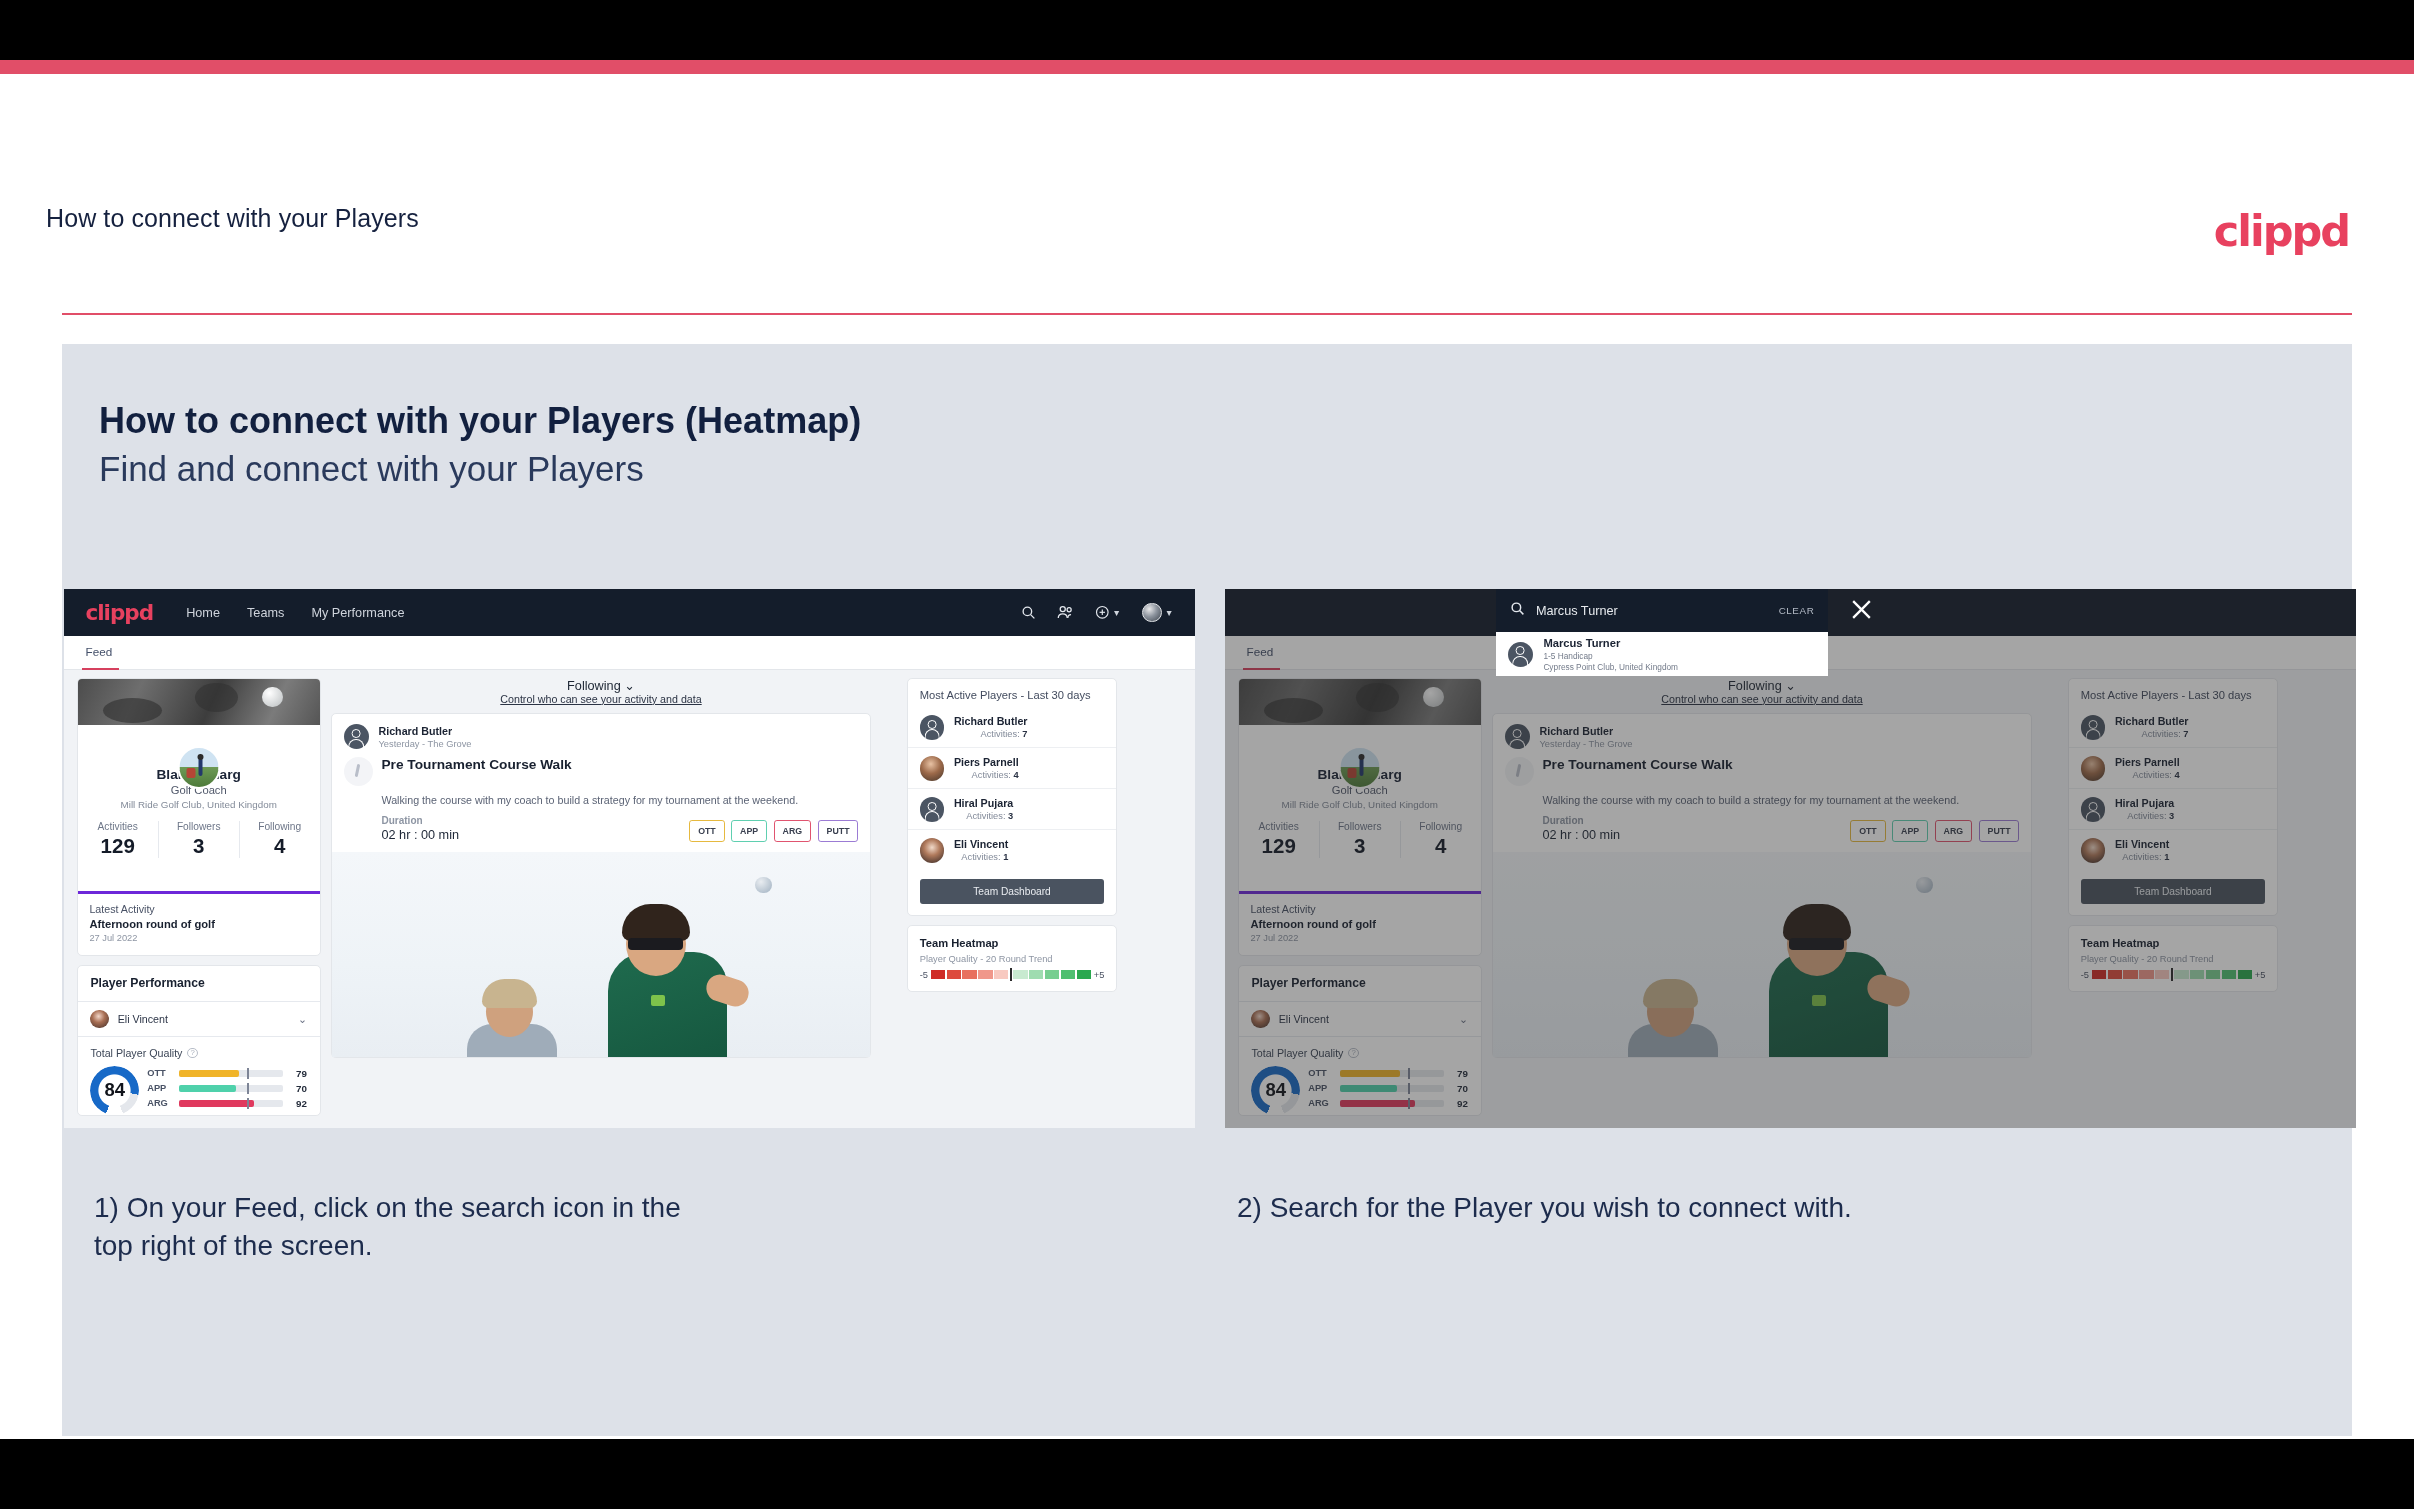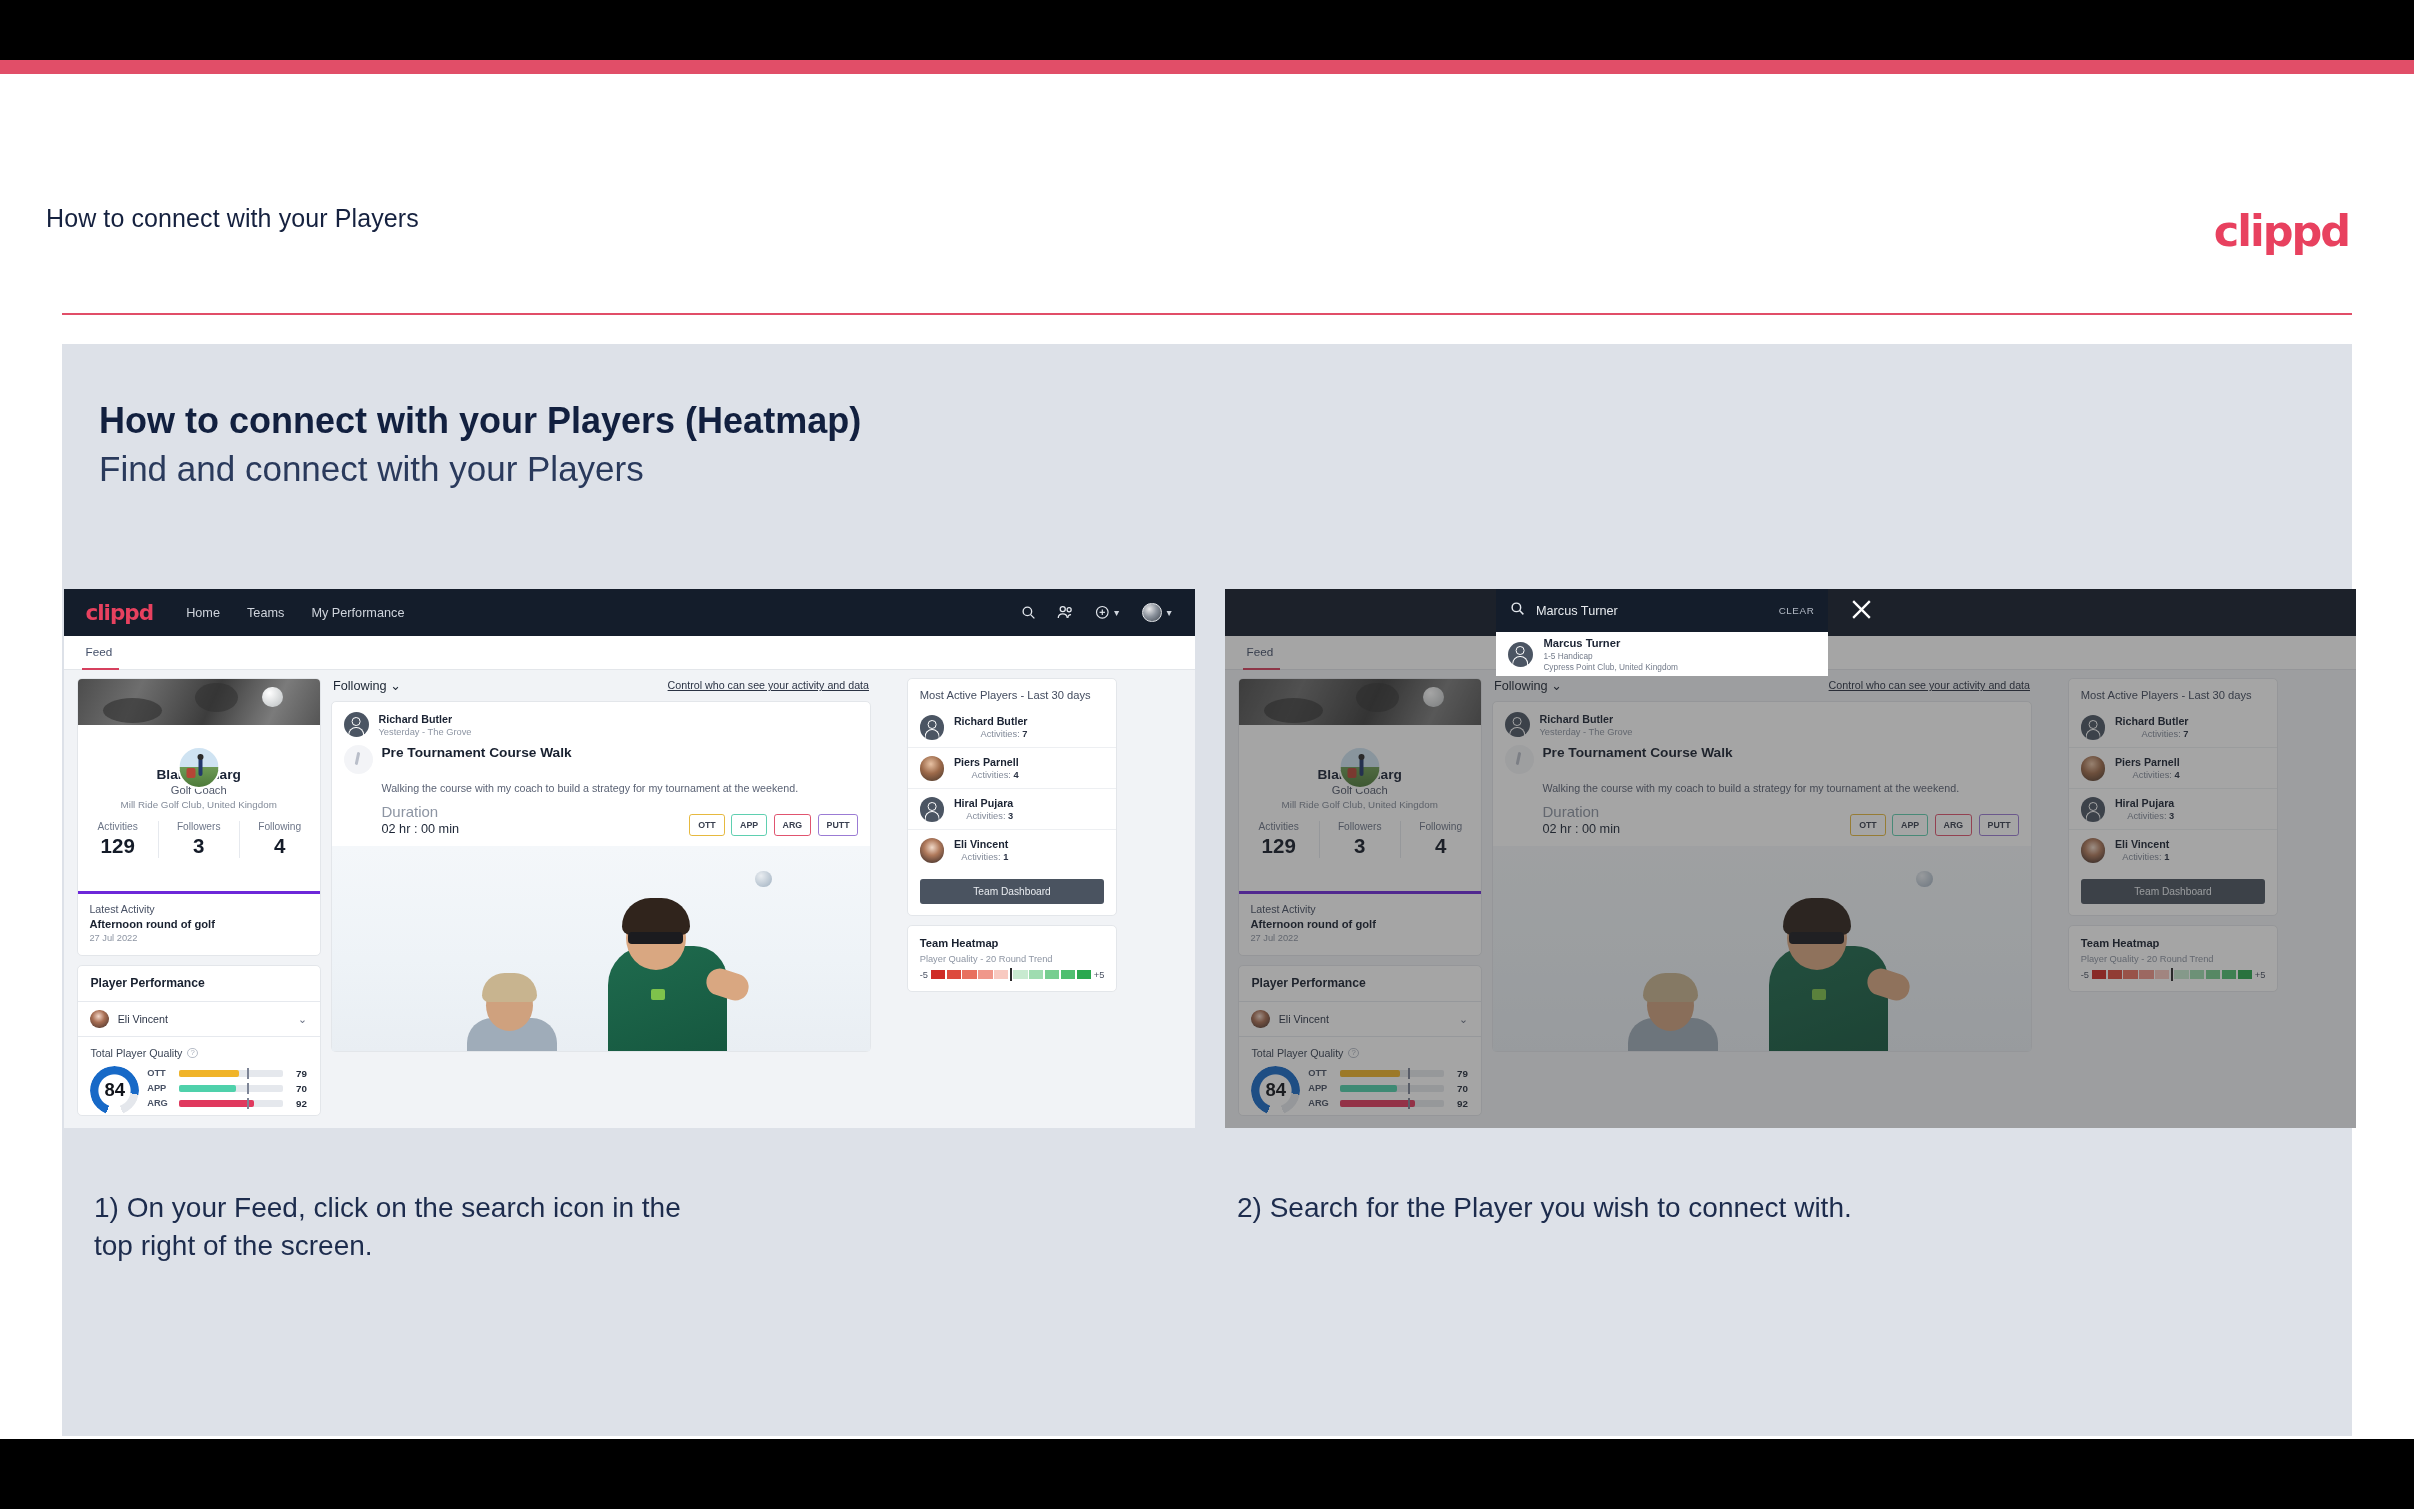--- a/index.html
+++ b/index.html
@@ -151,41 +151,41 @@
   .bars { flex:1; }
   .bar-row { display:flex; align-items:center; margin-bottom:3.9px; }
   .bar-lbl { width:25px; font-size:9.3px; color:#4a5366; font-weight:bold;}
   .bar-track { flex:1; height:6.8px; background:#e5e8ed; border-radius:2px; position:relative; margin:0 6.8px; }
   .bar-fill { position:absolute; left:0; top:0; bottom:0; border-radius:2px; }
   .bar-tick { position:absolute; top:-2px; width:1.5px; height:10.7px; background:#7d8496; }
   .bar-val { width:17.6px; text-align:right; font-size:9.8px; font-weight:bold; color:#242c3b;}
 
   
   .col-mid { position:absolute; left:267px; top:7.8px; width:540px; }
-  .mid-top { display:flex; align-items:center; justify-content:space-between; padding:0 2px 7.8px; }
+  .mid-top { display:flex; align-items:center; justify-content:space-between; padding:0 2px 7.8px;flex-direction:column; }
   .following { font-size:12.7px; color:#1c2533; font-weight:500; }
   .control-link { font-size:10.7px; color:#2b3344; text-decoration:underline; }
   .post { }
   .post-head { display:flex; align-items:center; padding:10.7px 11.7px 5.9px; }
   .av-gray { width:25px; height:25px; border-radius:50%; background:#4b5563; position:relative; margin-right:9.8px; flex:none;}
   .av-gray::before { content:""; position:absolute; left:50%; top:4.9px; transform:translateX(-50%);
     width:6.8px; height:6.8px; border-radius:50%; border:1.4px solid #fff;}
   .av-gray::after { content:""; position:absolute; left:50%; top:14.6px; transform:translateX(-50%);
     width:13.7px; height:7.8px; border-radius:7.8px 7.8px 0 0; border:1.4px solid #fff; border-bottom:none;}
   .post-name { font-size:10.7px; font-weight:bold; color:#1b2troubles; color:#1b2333; }
   .post-meta { font-size:9.3px; color:#8d95a3; margin-top:2px; }
   .post-main { display:flex; padding:2px 11.7px 0; }
   .swing-icon { width:29px; height:29px; border-radius:50%; background:#f3f4f7; flex:none; margin-right:8.8px;
     position:relative; }
   .swing-icon::after { content:""; position:absolute; left:12.7px; top:6.8px; width:2.9px; height:12.7px;
     background:#b9bec9; border-radius:2px; transform:rotate(12deg); }
   .post-title { font-size:13.7px; font-weight:bold; color:#18202f; }
   .post-desc { font-size:10.7px; color:#5b6375; margin-top:22px; }
   .dur-row { display:flex; align-items:flex-end; justify-content:space-between; margin-top:8.8px; }
-  .dur-l { font-size:15px; color:#8d95a3; }
+  .dur-l { font-size:10px; color:#8d95a3;font-weight:bold; }
   .dur-v { font-size:12.7px; color:#1d2636; margin-top:2px; }
   .chips { display:flex; gap:6.8px; }
   .chip { font-size:8.8px; font-weight:bold; padding:4.9px 7.8px; border-radius:2.9px; background:#fff; }
   .chip-ott { border:1px solid #e6b93f; color:#3a4050; }
   .chip-app { border:1px solid #5fcfb0; color:#3a4050; }
   .chip-arg { border:1px solid #e0546f; color:#3a4050; }
   .chip-putt{ border:1px solid #9b7bd4; color:#3a4050; }
   .post-photo { margin-top:9.8px; height:205px; position:relative; overflow:hidden;
     background:linear-gradient(#f4f7fa 0%, #eef3f7 55%, #e9eef3 100%); }
   .golfer { position:absolute; left:249px; bottom:-9.8px; width:180px; height:166px; }

